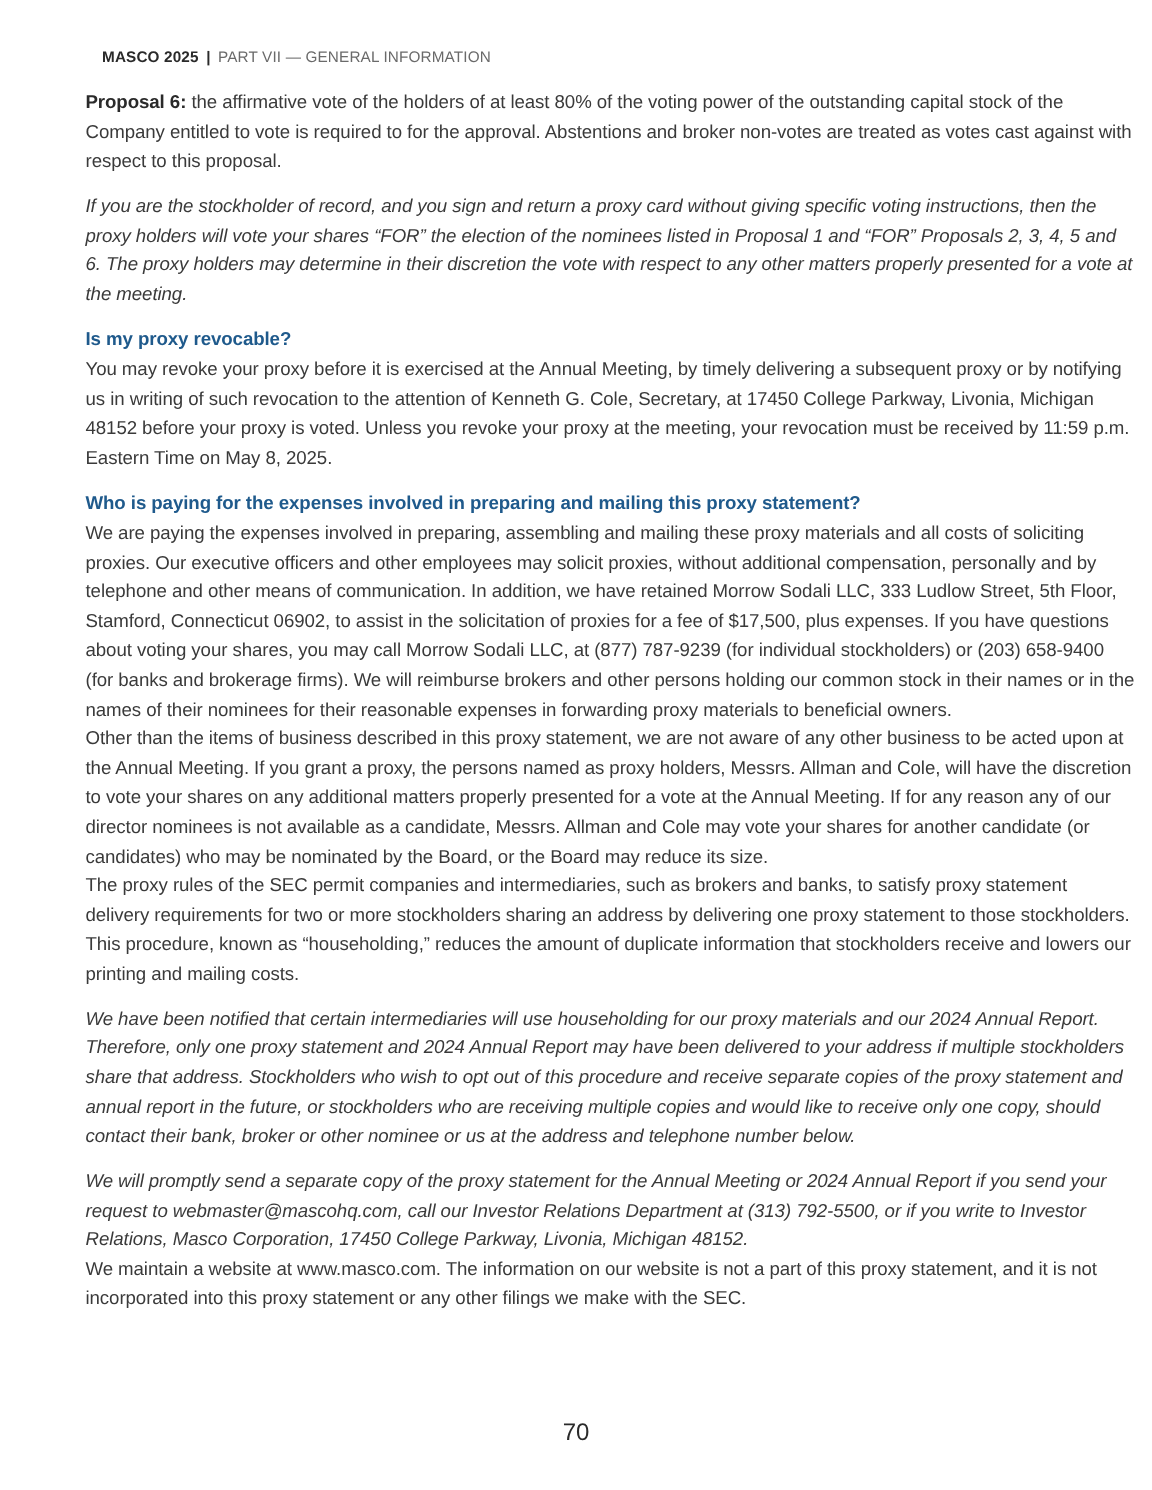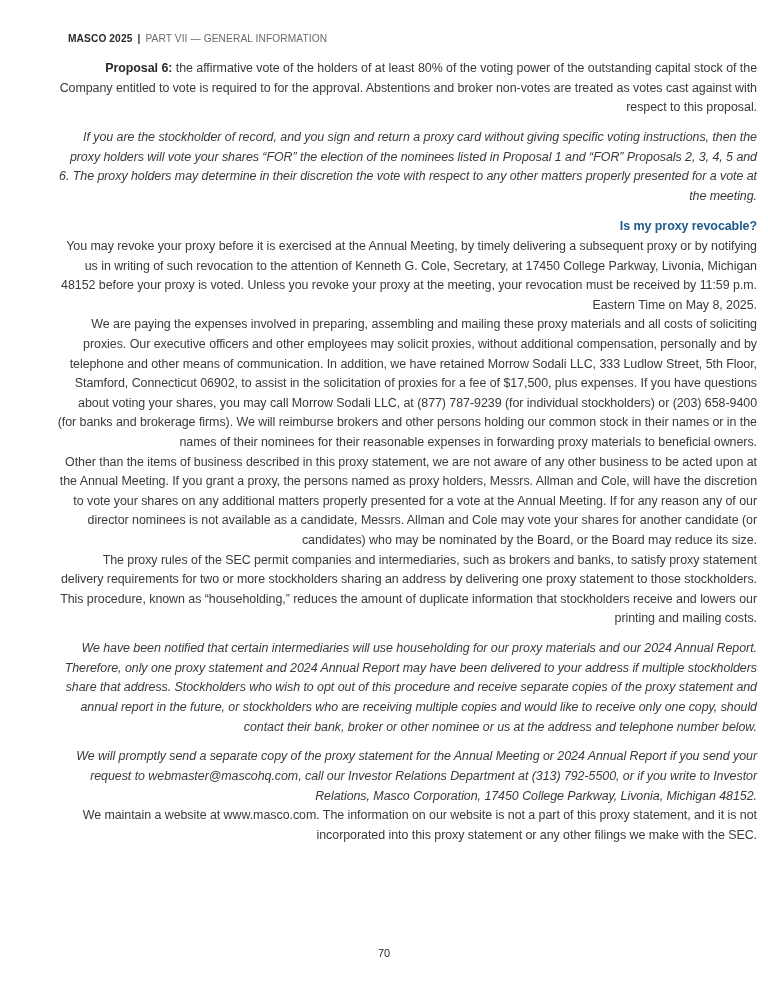--- a/index.html
+++ b/index.html
@@ -39,60 +39,60 @@
       position: absolute;
       left: 57px;
       top: 59px;
       width: 700px;
       font-size: 12.45px;
       line-height: 19.6px;
       letter-spacing: -0.05px;
     }
     .content p {
       margin: 0;
-      text-align: right;
     }
     .gap {
       margin-top: 10.3px !important;
       font-style: italic;
     }
     .heading {
       color: #1f5a8c;
       font-weight: bold;
       margin-top: 11px !important;
     }
     .lead {
       font-weight: bold;
       color: #2a2a2a;
     }
     .page-number {
       position: absolute;
       left: 0;
       width: 768px;
       top: 947px;
       text-align: center;
-      font-size: 11px;
+      font-size: 16px;
       color: #2a2a2a;
     }
   </style>
 </head>
 <body>
 
 <div class="page-header">
   <span class="brand">MASCO 2025</span><span class="sep">|</span><span class="section">PART VII — GENERAL INFORMATION</span>
 </div>
 
 <div class="content">
   <p><span class="lead">Proposal 6:</span><span> the affirmative vote of the holders of at least 80% of the voting power of the outstanding capital stock of the Company entitled to vote is required to for the approval. Abstentions and broker non-votes are treated as votes cast against with respect to this proposal.</span></p>
 
   <p class="gap">If you are the stockholder of record, and you sign and return a proxy card without giving specific voting instructions, then the proxy holders will vote your shares “FOR” the election of the nominees listed in Proposal 1 and “FOR” Proposals 2, 3, 4, 5 and 6. The proxy holders may determine in their discretion the vote with respect to any other matters properly presented for a vote at the meeting.</p>
 
   <p class="heading">Is my proxy revocable?</p>
   <p>You may revoke your proxy before it is exercised at the Annual Meeting, by timely delivering a subsequent proxy or by notifying us in writing of such revocation to the attention of Kenneth G. Cole, Secretary, at 17450 College Parkway, Livonia, Michigan 48152 before your proxy is voted. Unless you revoke your proxy at the meeting, your revocation must be received by 11:59 p.m. Eastern Time on May 8, 2025.</p>
 
+  <p class="heading">Who is paying for the expenses involved in preparing and mailing this proxy statement?</p>
   <p>We are paying the expenses involved in preparing, assembling and mailing these proxy materials and all costs of soliciting proxies. Our executive officers and other employees may solicit proxies, without additional compensation, personally and by telephone and other means of communication. In addition, we have retained Morrow Sodali LLC, 333 Ludlow Street, 5th Floor, Stamford, Connecticut 06902, to assist in the solicitation of proxies for a fee of $17,500, plus expenses. If you have questions about voting your shares, you may call Morrow Sodali LLC, at (877) 787-9239 (for individual stockholders) or (203) 658-9400 (for banks and brokerage firms). We will reimburse brokers and other persons holding our common stock in their names or in the names of their nominees for their reasonable expenses in forwarding proxy materials to beneficial owners.</p>
 
   <p>Other than the items of business described in this proxy statement, we are not aware of any other business to be acted upon at the Annual Meeting. If you grant a proxy, the persons named as proxy holders, Messrs. Allman and Cole, will have the discretion to vote your shares on any additional matters properly presented for a vote at the Annual Meeting. If for any reason any of our director nominees is not available as a candidate, Messrs. Allman and Cole may vote your shares for another candidate (or candidates) who may be nominated by the Board, or the Board may reduce its size.</p>
 
   <p>The proxy rules of the SEC permit companies and intermediaries, such as brokers and banks, to satisfy proxy statement delivery requirements for two or more stockholders sharing an address by delivering one proxy statement to those stockholders. This procedure, known as “householding,” reduces the amount of duplicate information that stockholders receive and lowers our printing and mailing costs.</p>
   <p class="gap">We have been notified that certain intermediaries will use householding for our proxy materials and our 2024 Annual Report. Therefore, only one proxy statement and 2024 Annual Report may have been delivered to your address if multiple stockholders share that address. Stockholders who wish to opt out of this procedure and receive separate copies of the proxy statement and annual report in the future, or stockholders who are receiving multiple copies and would like to receive only one copy, should contact their bank, broker or other nominee or us at the address and telephone number below.</p>
   <p class="gap">We will promptly send a separate copy of the proxy statement for the Annual Meeting or 2024 Annual Report if you send your request to webmaster@mascohq.com, call our Investor Relations Department at (313) 792-5500, or if you write to Investor Relations, Masco Corporation, 17450 College Parkway, Livonia, Michigan 48152.</p>
 
   <p>We maintain a website at www.masco.com. The information on our website is not a part of this proxy statement, and it is not incorporated into this proxy statement or any other filings we make with the SEC.</p>
 </div>

